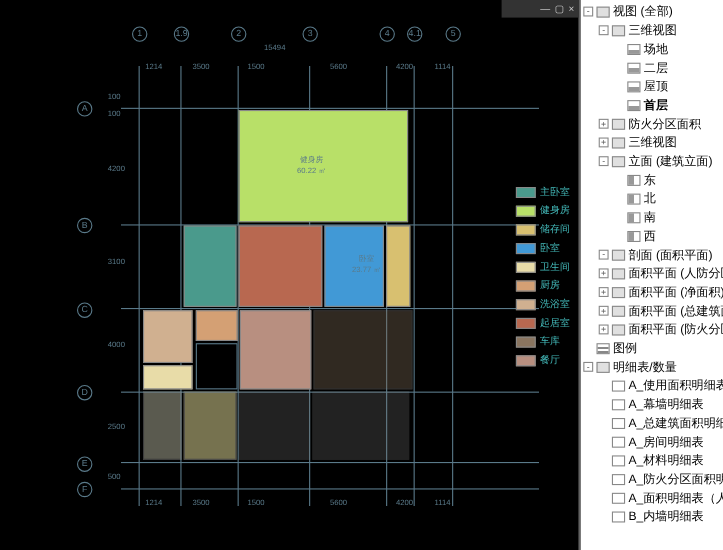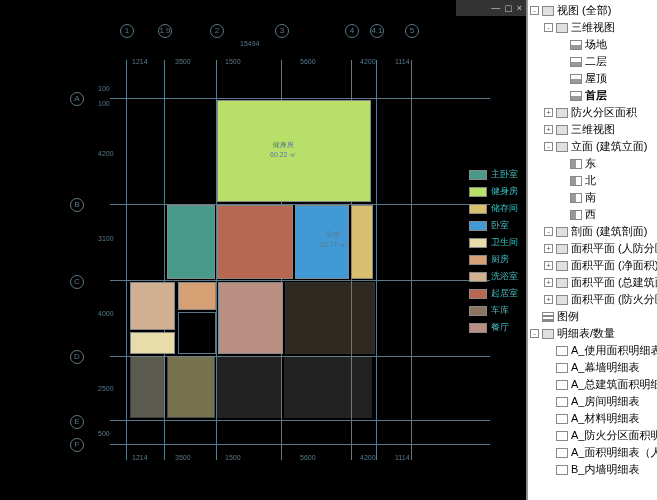--- a/index.html
+++ b/index.html
@@ -243,21 +243,21 @@
       <div class="node">
         <span class="sp" style="width: 30px;"></span>
         <span class="sp" style="width: 12px;"></span>
         <span class="ic ic-el"></span>
         <span class="lbl">西</span>
       </div>
       <div class="node">
         <span class="sp" style="width: 16px;"></span>
         <span class="tgl">-</span>
         <span class="ic ic-fp"></span>
-        <span class="lbl">剖面 (建筑剖面)</span>
+        <span class="lbl">剖面 (面积平面)</span>
       </div>
       <div class="node">
         <span class="sp" style="width: 16px;"></span>
         <span class="tgl">+</span>
         <span class="ic ic-fp"></span>
         <span class="lbl">面积平面 (人防分区面积)</span>
       </div>
       <div class="node">
         <span class="sp" style="width: 16px;"></span>
         <span class="tgl">+</span>

